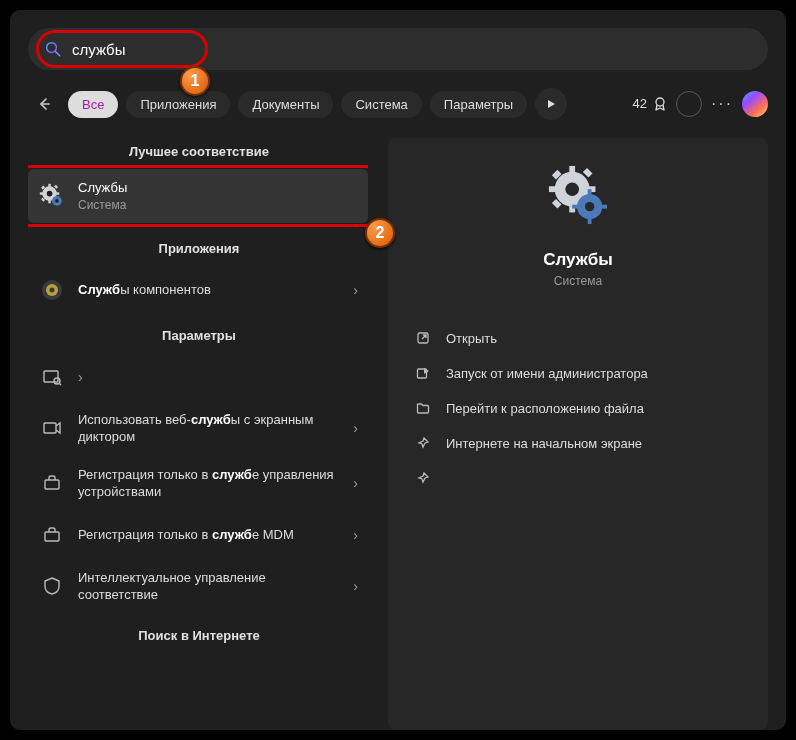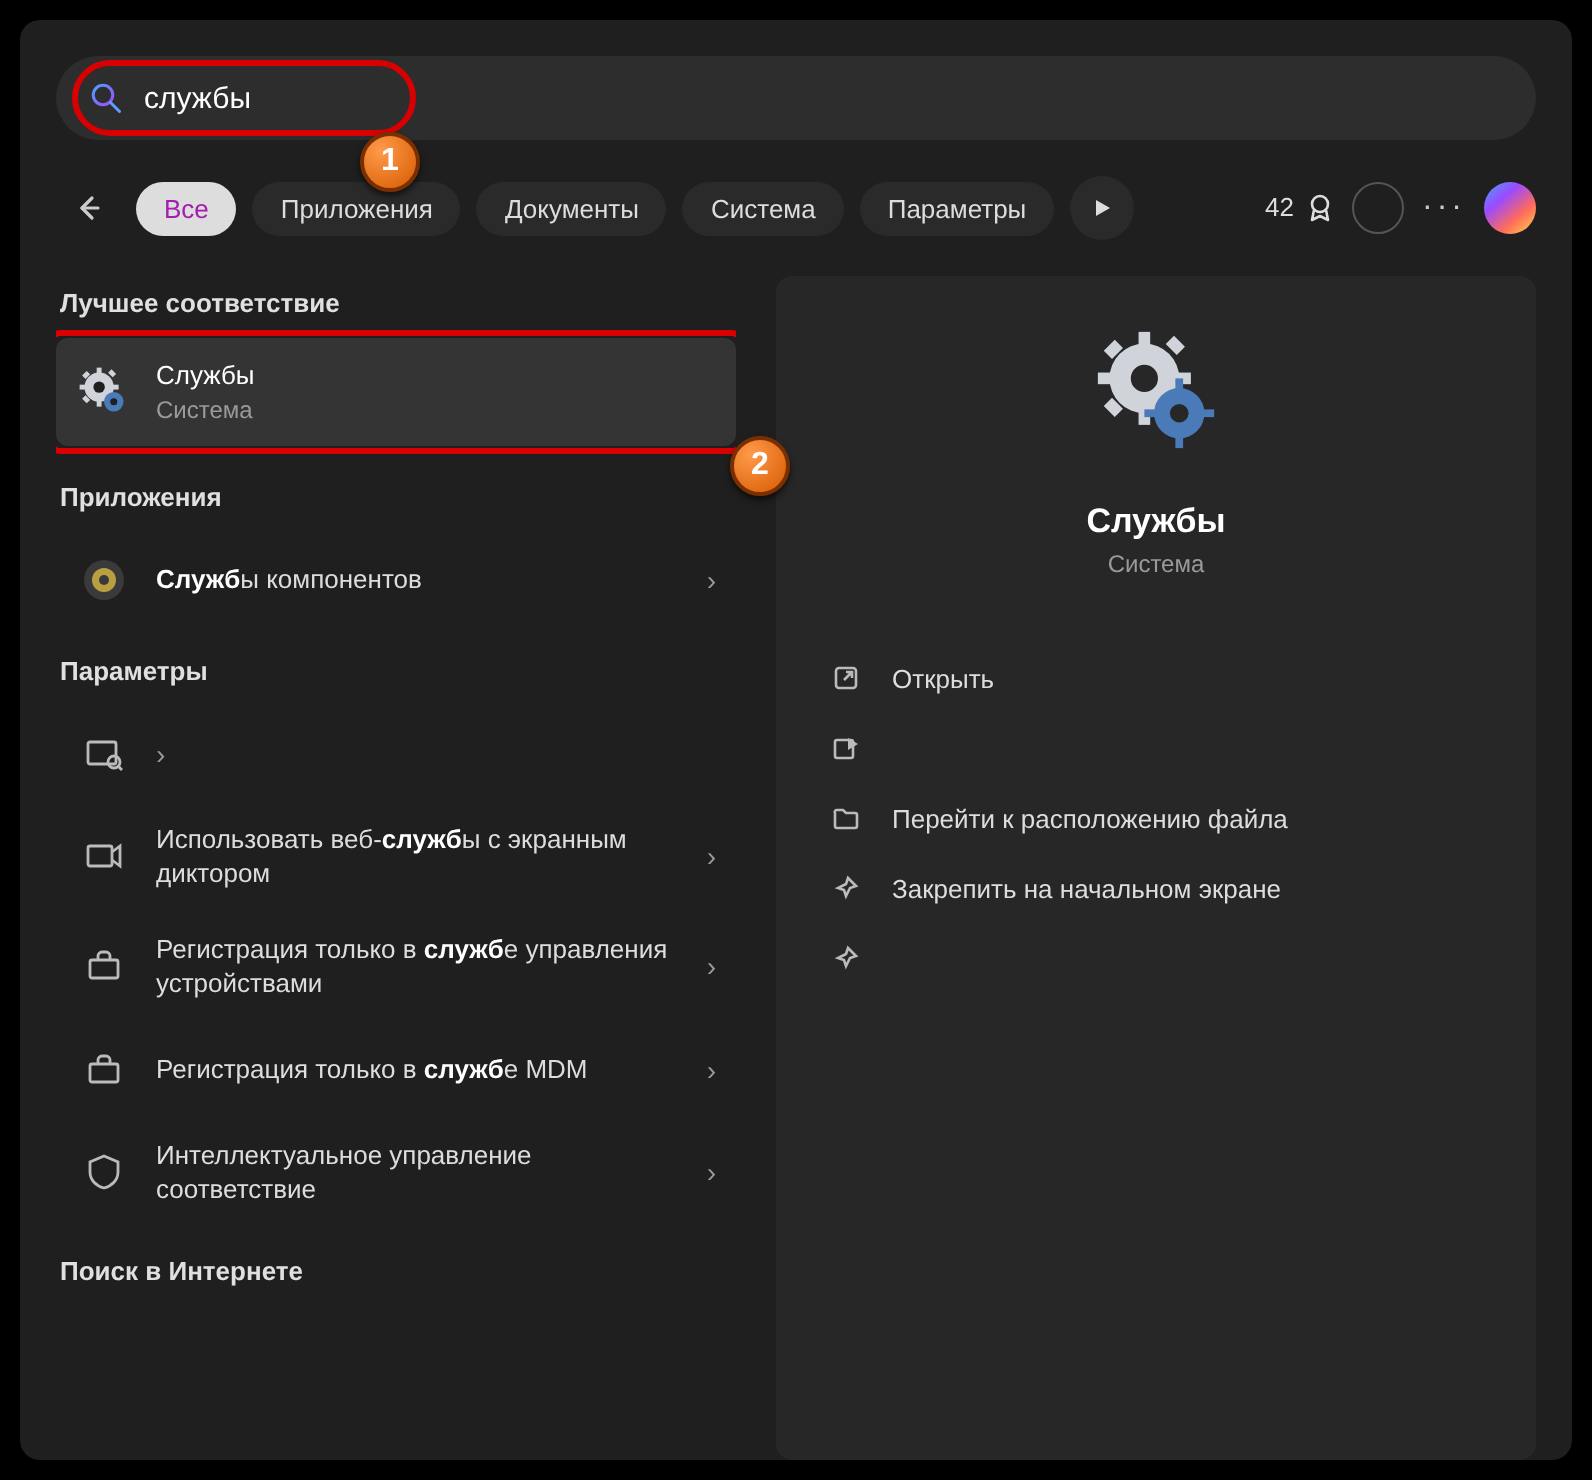--- a/index.html
+++ b/index.html
@@ -16,21 +16,21 @@
 .pill { background: #2a2a2a; border-radius: 16px; padding: 6px 14px; font-size: 13px; color: #ddd; cursor: pointer; white-space: nowrap; }
 .pill.active { background: #ddd; color: #a21caf; }
 .spacer { flex: 1; }
 .points { display: flex; align-items: flex-start; gap: 5px; font-size: 13px; color: #ddd; }
 .copilot { width: 26px; height: 26px; border-radius: 50%; background: linear-gradient(140deg,#4aa0ff,#9a4bff,#ff6b5b,#ffd84b); }
 
 .columns { display: flex; gap: 20px; height: calc(100% - 110px); }
 .left { flex: 0 0 340px; overflow: hidden; }
 .right { flex: 1; }
 
-.section-h { font-size: 13px; font-weight: 600; color: #e0e0e0; margin: 6px 0 10px 2px; }
+.section-h { font-size: 13px; font-weight: 600; color: #e0e0e0; margin: 6px 0 10px 2px; text-align: center; }
 
 .result { display: flex; align-items: center; gap: 12px; padding: 10px; border-radius: 6px; cursor: pointer; position: relative; }
 .result .ricon { width: 28px; height: 28px; display: flex; align-items: center; justify-content: center; flex-shrink: 0; }
 .result .rtxt { flex: 1; min-width: 0; font-size: 13px; line-height: 1.35; color: #ddd; }
 .result .rtxt .ttl { color: #fff; }
 .result .rtxt .sub { font-size: 12px; color: #9a9a9a; }
 .result .chev { color: #9a9a9a; font-size: 14px; }
 .result.hl { background: #343434; }
 .hl-box { position: absolute; inset: -4px; border: 3px solid #d80000; border-radius: 6px; pointer-events: none; }
 
@@ -237,32 +237,33 @@
                 <rect x="2" y="2" width="10" height="10" rx="1.5"></rect>
                 <path d="M6 8l4-4M7 4h3v3"></path>
               </svg></span>
           <span>Открыть</span>
         </div>
         <div class="action">
           <span class="aicon"><svg width="14" height="14" viewBox="0 0 14 14" fill="none" stroke="#bbb" stroke-width="1.3">
                 <rect x="1.5" y="3" width="9" height="9" rx="1"></rect>
                 <path d="M8 2l5 3-5 3z" fill="#bbb" stroke="none"></path>
               </svg></span>
+          <span>Запуск от имени администратора</span>
         </div>
         <div class="action">
           <span class="aicon"><svg width="14" height="14" viewBox="0 0 14 14" fill="none" stroke="#bbb" stroke-width="1.3">
                 <path d="M1.5 4.5V11a1 1 0 001 1h9a1 1 0 001-1V5.5a1 1 0 00-1-1H7l-1.5-1.5H2.5a1 1 0 00-1 1.5z"></path>
               </svg></span>
           <span>Перейти к расположению файла</span>
         </div>
         <div class="action">
           <span class="aicon"><svg width="14" height="14" viewBox="0 0 14 14" fill="none" stroke="#bbb" stroke-width="1.3">
                 <path d="M8 2l4 4-3 1-2 4-1-3-3-1 4-2 1-3z"></path>
               </svg></span>
-          <span>Закрепить на начальном экране</span>
+          <span>Интернете на начальном экране</span>
         </div>
         <div class="action">
           <span class="aicon"><svg width="14" height="14" viewBox="0 0 14 14" fill="none" stroke="#bbb" stroke-width="1.3">
                 <path d="M8 2l4 4-3 1-2 4-1-3-3-1 4-2 1-3z"></path>
               </svg></span>
         </div>
       </div>
     </div>
   </div>
 

